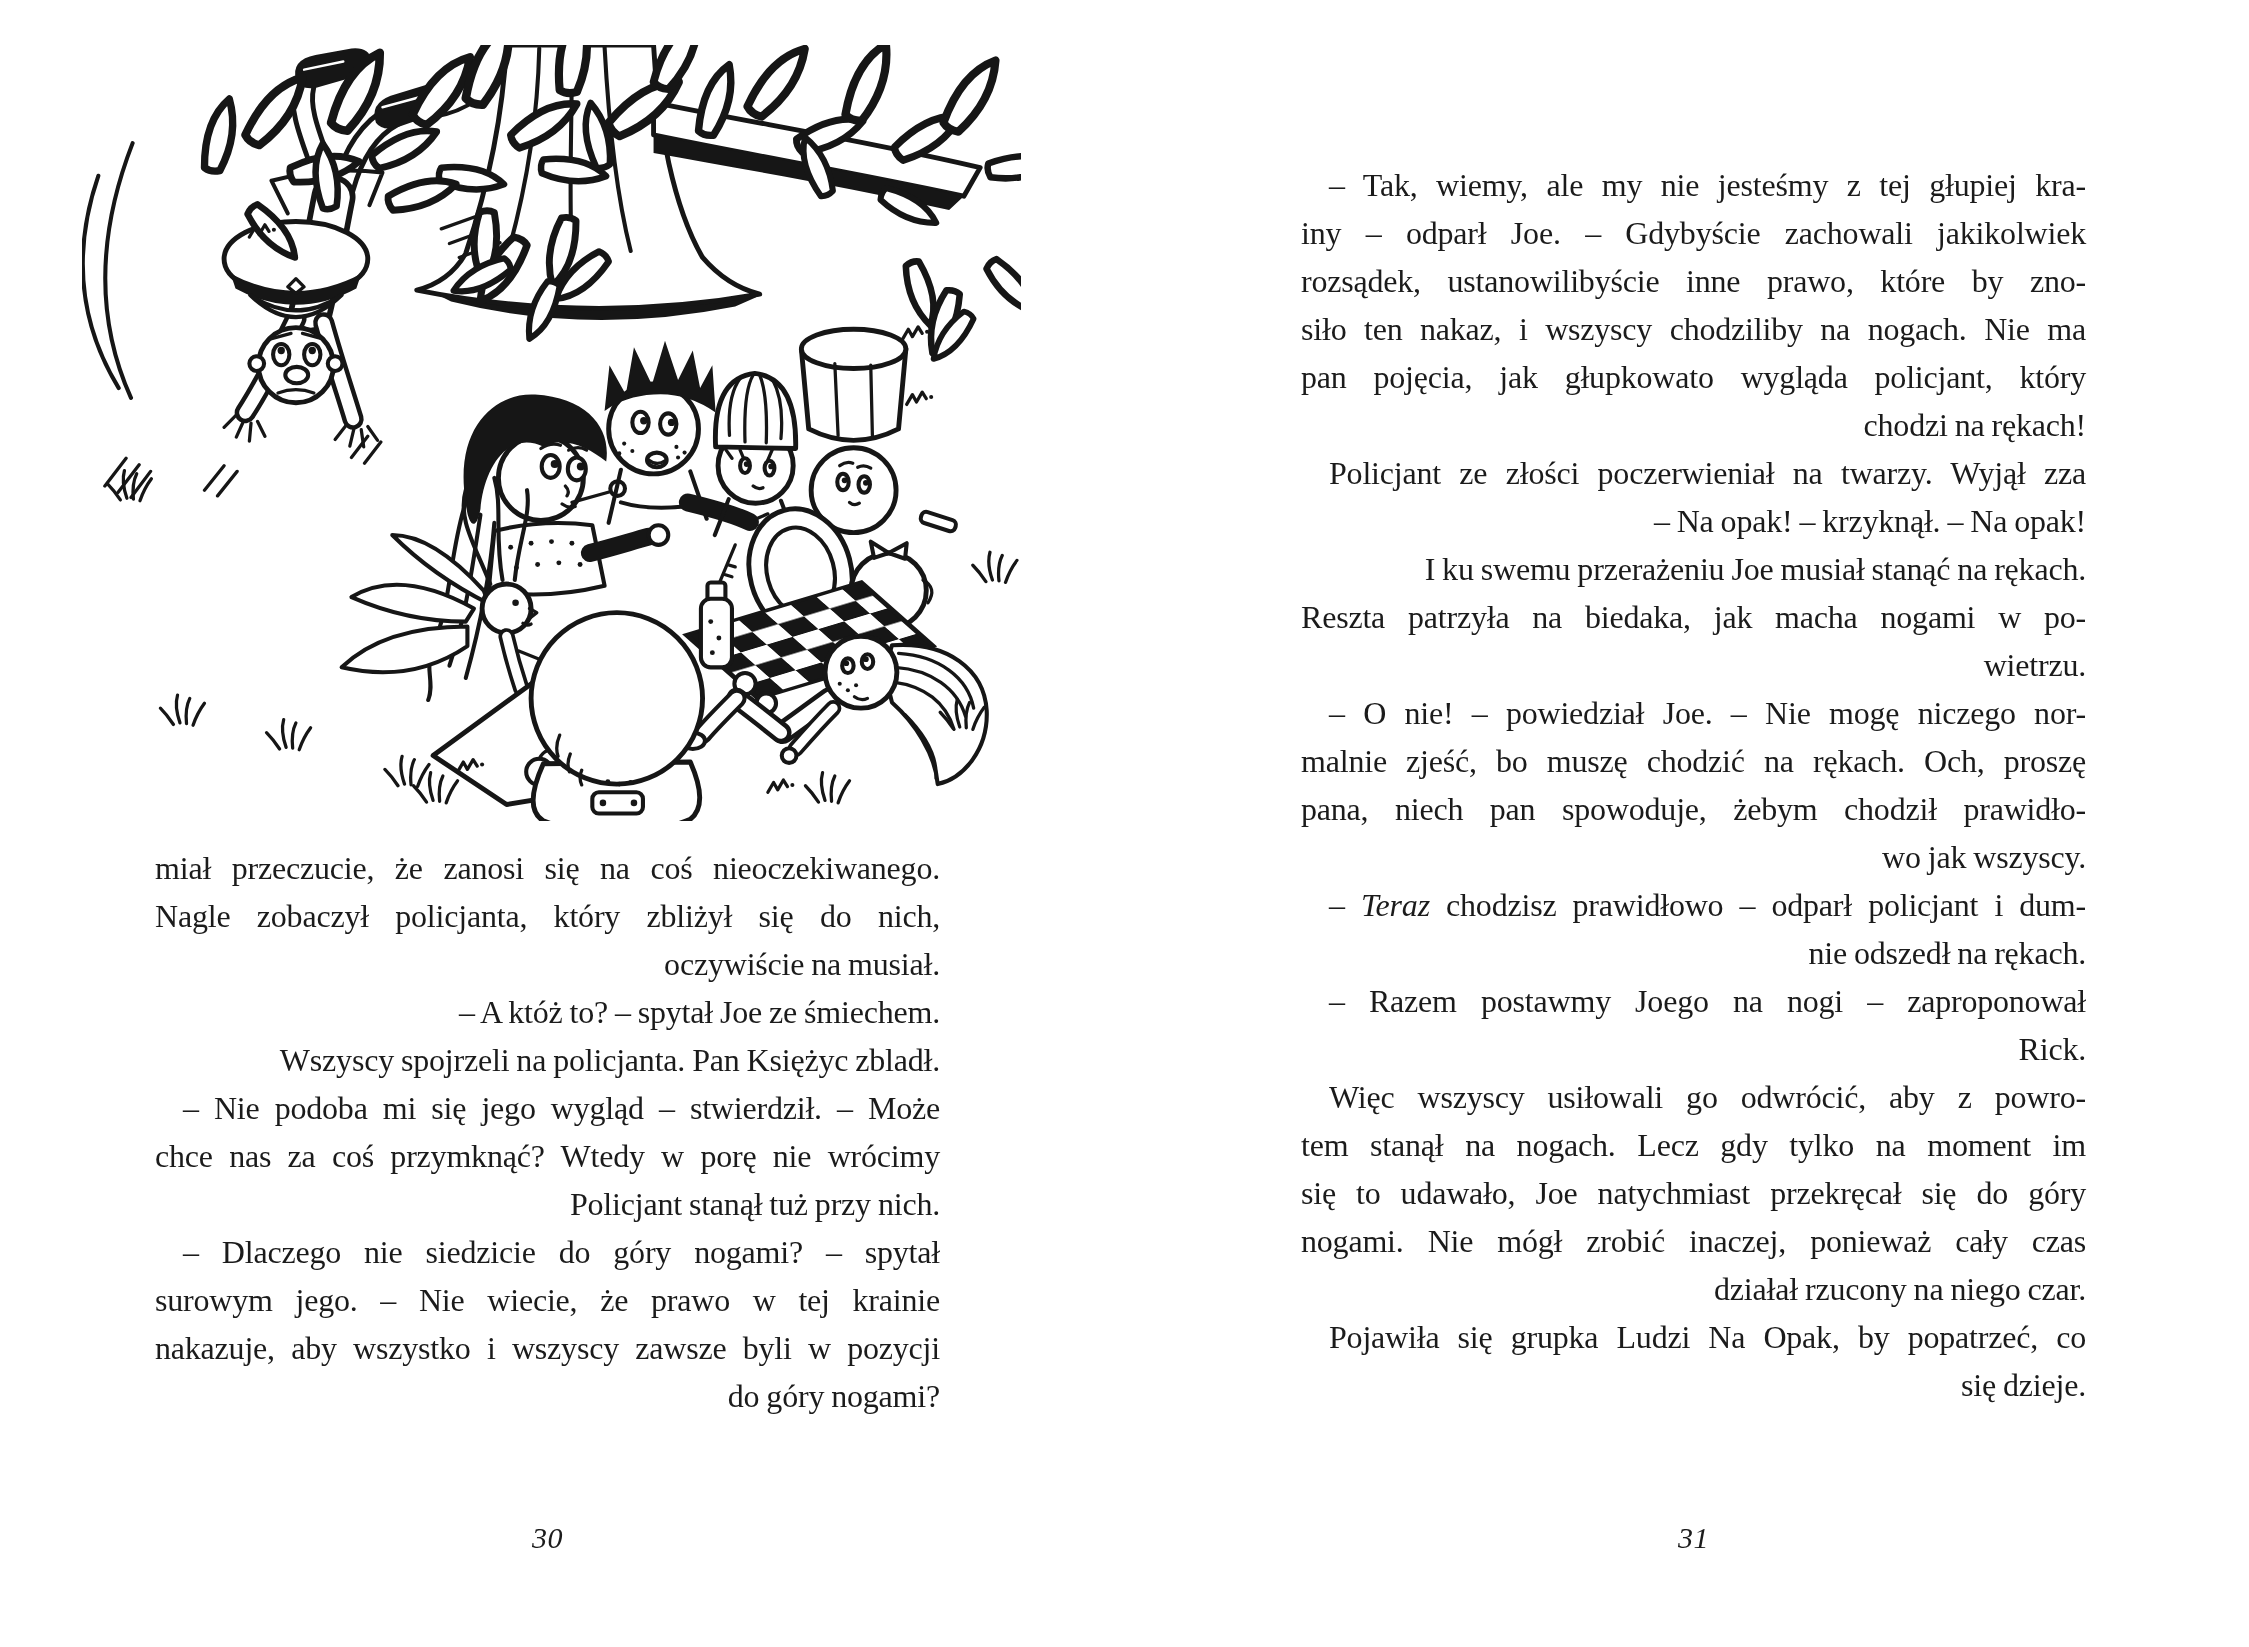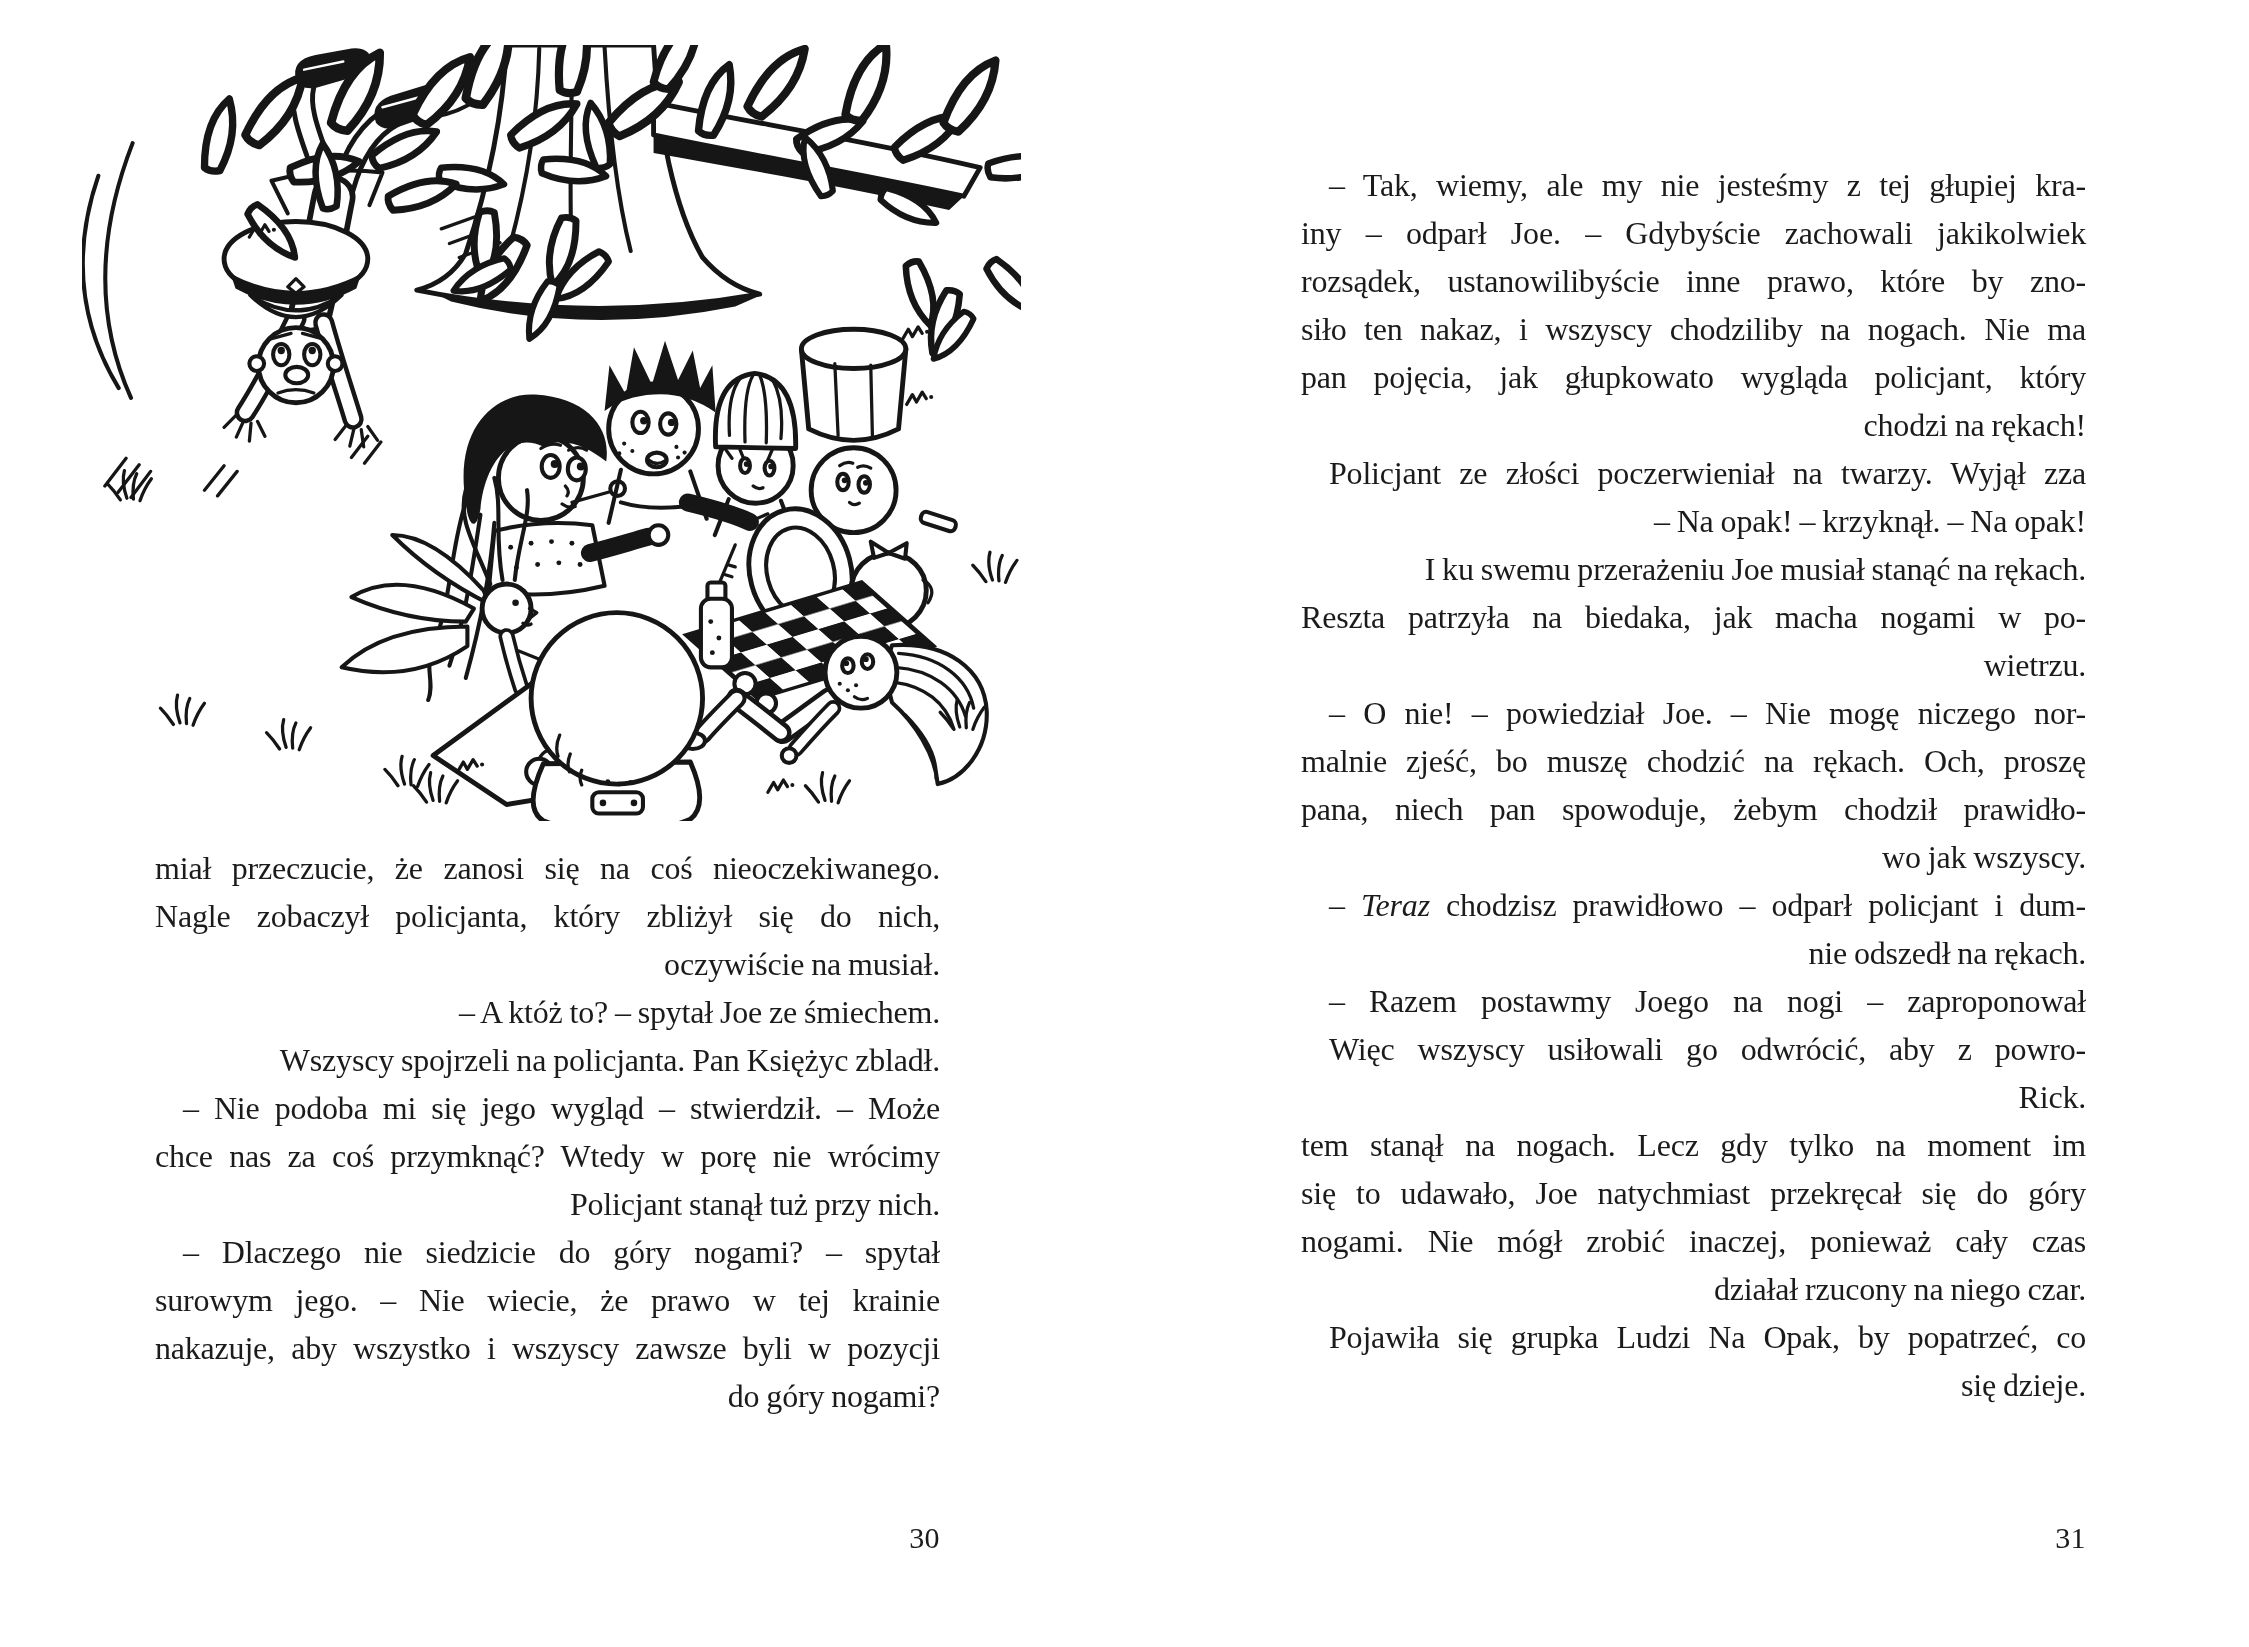--- a/index.html
+++ b/index.html
@@ -20,21 +20,21 @@
     word-spacing:-0.8px;
   }
   #left-text{left:155px;top:844px;}
   #right-text{left:1301px;top:161px;}
   .line{white-space:nowrap;text-align:right;}
   .line.just{white-space:normal;text-align:justify;text-align-last:justify;}
   .line.indent{text-indent:28px;}
   .it{font-style:italic;}
   .pagenum{
     position:absolute;top:1520px;width:785px;
-    text-align:right;font-size:30px;line-height:36px;letter-spacing:0.4px;
+    text-align:center;font-size:30px;line-height:36px;letter-spacing:0.4px;font-style:italic;
   }
   #pagenum-left{left:155px;}
   #pagenum-right{left:1301px;}
   .illustration{position:absolute;left:82px;top:45px;}
   .ln5{fill:none;stroke:#161616;stroke-width:5;stroke-linecap:round;stroke-linejoin:round;}
   .ln4{fill:none;stroke:#161616;stroke-width:4;stroke-linecap:round;stroke-linejoin:round;}
   .wf{fill:#ffffff;stroke:#161616;stroke-width:6;stroke-linejoin:round;}
   .wf5{fill:#ffffff;stroke:#161616;stroke-width:5;stroke-linejoin:round;}
   .bf{fill:#161616;stroke:none;}
   .tubeB{fill:none;stroke:#161616;stroke-linecap:round;}
@@ -373,22 +373,22 @@
         <div class="line indent"><span>I ku swemu przerażeniu Joe musiał stanąć na rękach.</span></div>
         <div class="line just"><span>Reszta patrzyła na biedaka, jak macha nogami w po-</span></div>
         <div class="line"><span>wietrzu.</span></div>
         <div class="line indent just"><span>– O nie! – powiedział Joe. – Nie mogę niczego nor-</span></div>
         <div class="line just"><span>malnie zjeść, bo muszę chodzić na rękach. Och, proszę</span></div>
         <div class="line just"><span>pana, niech pan spowoduje, żebym chodził prawidło-</span></div>
         <div class="line"><span>wo jak wszyscy.</span></div>
         <div class="line indent just"><span>– </span><span class="it">Teraz</span><span> chodzisz prawidłowo – odparł policjant i dum-</span></div>
         <div class="line"><span>nie odszedł na rękach.</span></div>
         <div class="line indent just"><span>– Razem postawmy Joego na nogi – zaproponował</span></div>
+        <div class="line"><span>Rick.</span></div>
         <div class="line indent just"><span>Więc wszyscy usiłowali go odwrócić, aby z powro-</span></div>
-        <div class="line"><span>Rick.</span></div>
         <div class="line just"><span>tem stanął na nogach. Lecz gdy tylko na moment im</span></div>
         <div class="line just"><span>się to udawało, Joe natychmiast przekręcał się do góry</span></div>
         <div class="line just"><span>nogami. Nie mógł zrobić inaczej, ponieważ cały czas</span></div>
         <div class="line"><span>działał rzucony na niego czar.</span></div>
         <div class="line indent just"><span>Pojawiła się grupka Ludzi Na Opak, by popatrzeć, co</span></div>
         <div class="line"><span>się dzieje.</span></div>
       </div>
     <div class="pagenum" id="pagenum-right">
       <span>31</span>
     </div>

